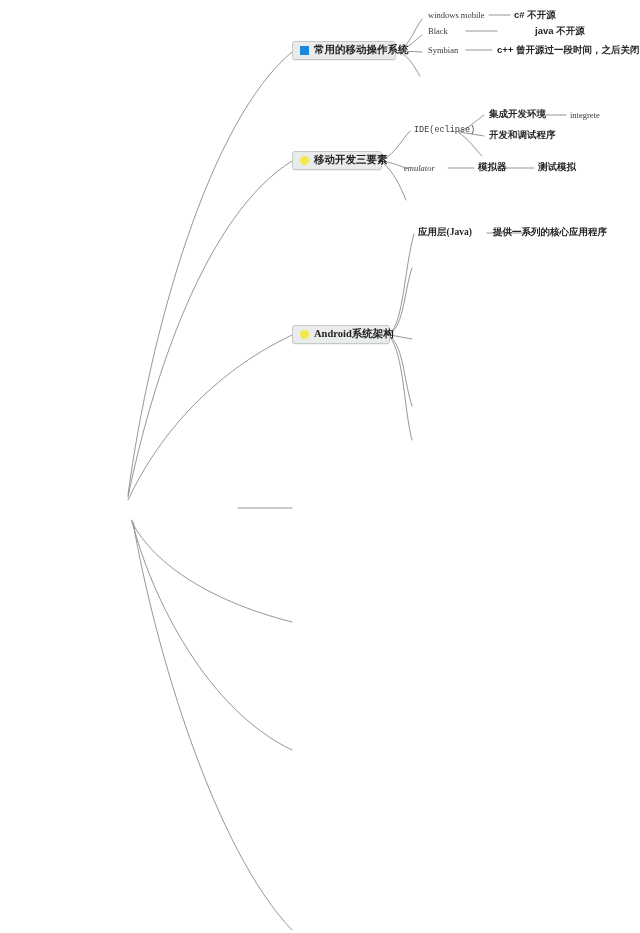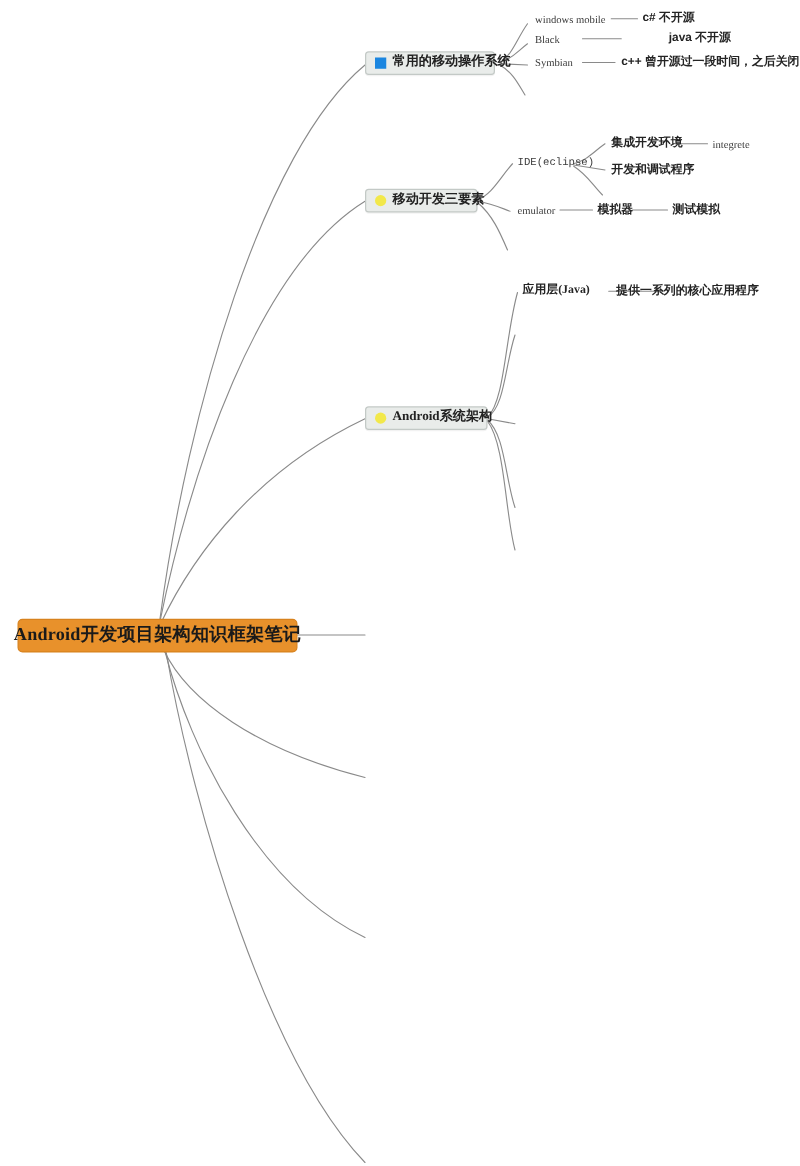--- a/index.html
+++ b/index.html
@@ -151,23 +151,20 @@
 
       <path d="M390,334 C404,320 404,270 414,234"></path>
       <path d="M390,334 C404,325 404,292 412,268"></path>
       <path d="M390,335 L412,339"></path>
       <path d="M390,336 C404,348 404,382 412,406"></path>
       <path d="M390,337 C404,355 404,410 412,440"></path>
       <path d="M487,233 L531,233"></path>
     </g>
   </svg>
 
-  <div class="root-node" style="left:14px; top:495px; width:224px; height:27px;">
-    <span>Android开发项目架构知识框架笔记</span>
-  </div>
 
   <div class="topic-node" style="left:292px; top:41px; width:104px;">
     <span class="bullet square"></span>
     <span class="topic-label">常用的移动操作系统</span>
   </div>
 
   <div class="leaf latin" style="left:428px; top:11px;">windows mobile</div>
   <div class="leaf mixed" style="left:514px; top:10px;">c# 不开源</div>
 
   <div class="leaf latin" style="left:428px; top:27px;">Black</div>
@@ -181,21 +178,21 @@
     <span class="topic-label">移动开发三要素</span>
   </div>
 
   <div class="leaf latin" style="left:414px; top:126px;font-family:Liberation Mono, monospace;">IDE(eclipse)</div>
 
   <div class="leaf cjk" style="left:489px; top:110px;">集成开发环境</div>
   <div class="leaf latin" style="left:570px; top:111px;text-align:right;">integrete</div>
 
   <div class="leaf cjk" style="left:489px; top:131px;">开发和调试程序</div>
 
-  <div class="leaf latin" style="left:414px; top:164px;">emulator</div>
+  <div class="leaf latin" style="left:404px; top:164px;font-style:italic;">emulator</div>
   <div class="leaf cjk" style="left:478px; top:163px;">模拟器</div>
   <div class="leaf cjk" style="left:538px; top:163px;">测试模拟</div>
 
   <div class="topic-node" style="left:292px; top:325px; width:98px;text-align:right;">
     <span class="bullet circle"></span>
     <span class="topic-label">Android系统架构</span>
   </div>
 
   <div class="leaf mixed" style="left:418px; top:228px;font-family:Liberation Serif, serif;">应用层(Java)</div>
   <div class="leaf cjk" style="left:493px; top:228px;">提供一系列的核心应用程序</div>

